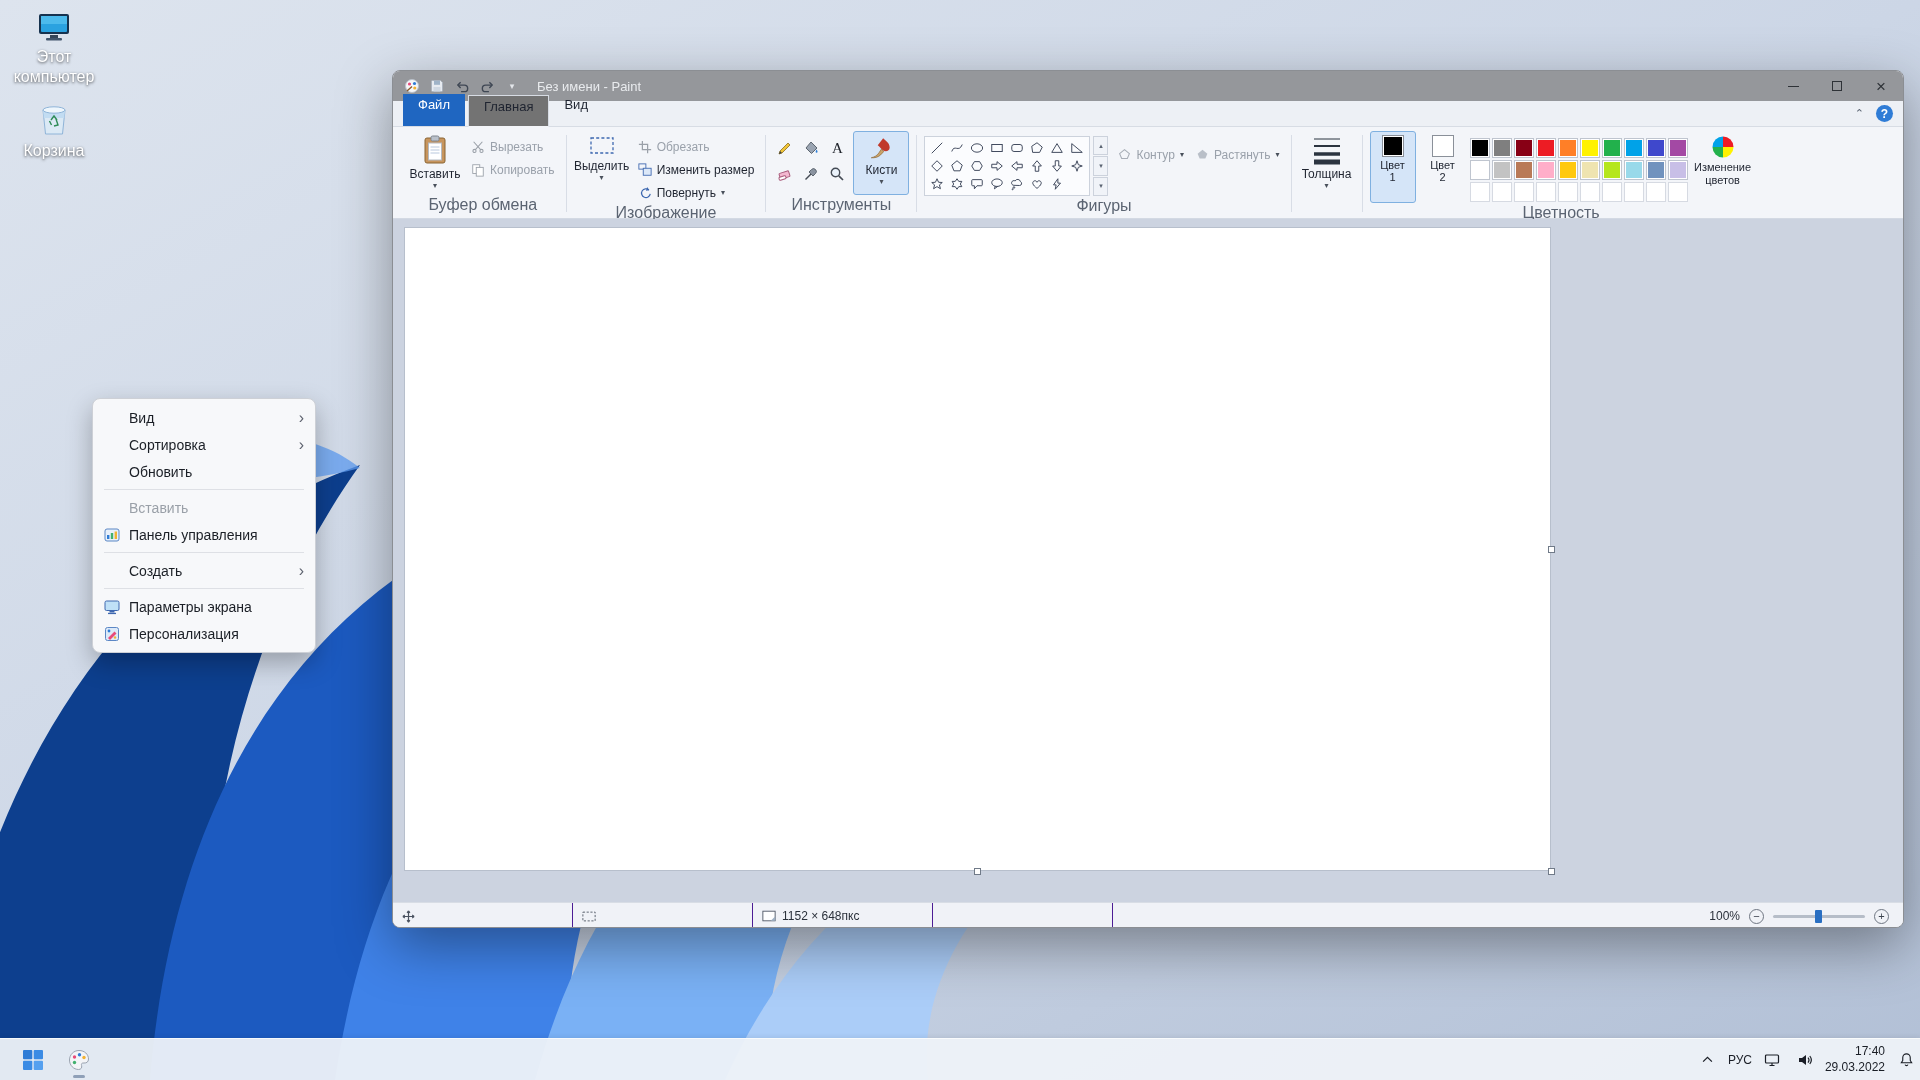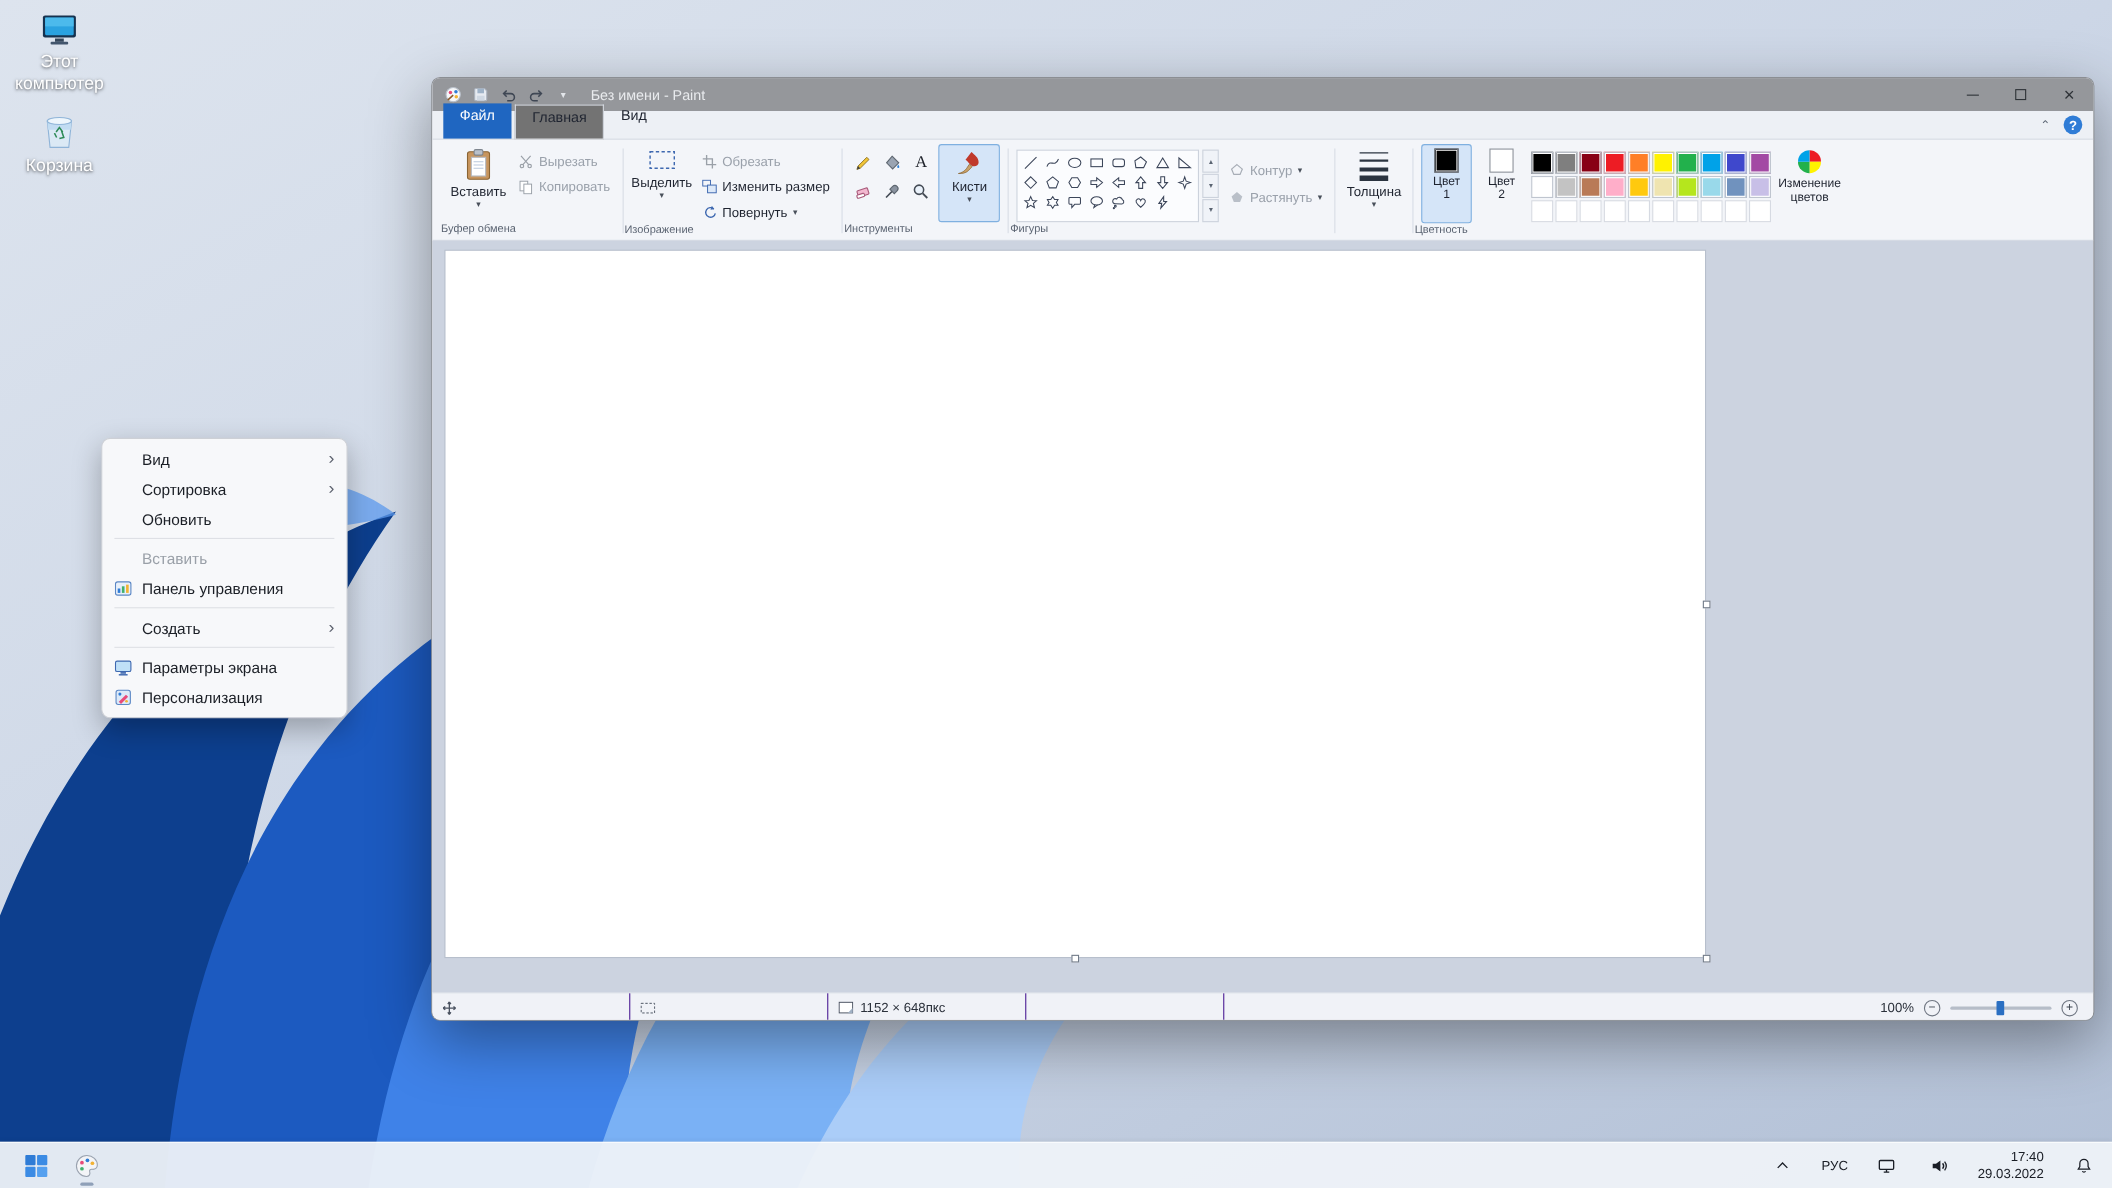--- a/index.html
+++ b/index.html
@@ -54,42 +54,42 @@
   .tab.file { background:var(--accent,#1f66c1); color:#fff; margin-right:3px; }
   .tab.active { background:#737373; border:1px solid #d7dce4; border-bottom:1px solid #f3f5f9; margin-bottom:-1px; }
   .tab-extras { position:absolute; right:10px; top:4px; display:flex; gap:12px; align-items:center; }
   .collapse-ribbon { color:#5a6472; font-size:11px; }
   .help-btn { width:17px; height:17px; border-radius:50%; background:#2f7cd6; color:#fff; font-size:12px; font-weight:bold; display:flex; align-items:center; justify-content:center; }
 
   
   .ribbon { height:92px; display:flex; align-items:stretch; padding:2px 0 0 8px; background:#f3f5f9; border-bottom:1px solid #d3d9e3; }
   .rgroup { display:flex; flex-direction:column; }
   .rgroup-content { flex:1; display:flex; gap:4px; padding:2px 6px 0 6px; }
-  .rgroup-label { text-align:left; font-size:10px; color:#5b6472; padding:1px 0 4px; white-space:nowrap; }
+  .rgroup-label { text-align:center; font-size:16px; color:#5b6472; padding:1px 0 4px; white-space:nowrap; }
   .vsep { width:1px; background:#d8dde6; margin:6px 1px; }
 
   .bigbtn { width:56px; display:flex; flex-direction:column; align-items:center; gap:2px; font-size:12px; color:#1f2430; padding-top:3px; border:1px solid transparent; border-radius:3px; text-align:center; }
   .bigbtn .dd { font-size:8px; line-height:5px; color:#49505b; }
   .bigbtn.selected { background:var(--selection-bg,#d5e5f8); border-color:var(--selection-border,#7fb0e0); }
 
   .smallcol { display:flex; flex-direction:column; gap:2px; padding-top:5px; }
   .smallbtn { display:flex; align-items:center; gap:5px; font-size:12px; color:#1f2430; height:21px; padding:0 4px; border-radius:3px; white-space:nowrap; }
   .smallbtn.disabled { color:#9aa1ab; }
   .smallbtn .dd { font-size:8px; color:#49505b; }
 
   .toolgrid { display:grid; grid-template-columns:repeat(3,24px); grid-auto-rows:24px; gap:2px; padding-top:5px; }
   .toolbtn { display:flex; align-items:center; justify-content:center; border-radius:3px; }
   .text-tool-glyph { font-family:"Liberation Serif", serif; font-size:15px; color:#20242c; }
 
   .shapes-panel { display:flex; gap:3px; padding-top:5px; }
   .shapes-box { display:grid; grid-template-columns:repeat(8,20px); grid-auto-rows:18px; background:#fbfcfe; border:1px solid #ccd2dc; padding:2px; align-content:start; }
   .shape-cell { display:flex; align-items:center; justify-content:center; }
   .shape-scroll { display:flex; flex-direction:column; width:15px; gap:1px; }
   .scroll-btn { flex:1; border:1px solid #ccd2dc; background:#f0f3f8; font-size:7px; color:#5a6472; display:flex; align-items:center; justify-content:center; }
-  .outline-col { display:flex; flex-direction:column; gap:4px; padding-top:8px; margin-left:3px; }
+  .outline-col { display:flex; flex-direction:row; gap:4px; padding-top:8px; margin-left:3px; }
 
   .swatch { width:22px; height:22px; border:1px solid #8a9099; box-shadow:inset 0 0 0 1px #fff; }
   .palette { display:grid; grid-template-columns:repeat(10,21px); grid-auto-rows:21px; gap:1px; padding-top:7px; align-content:start; }
   .pcell { width:20px; height:20px; border:1px solid #bfc5cf; box-shadow:inset 0 0 0 1px #fff; }
   .pcell.empty { background:#fff; border-color:#d6dae2; }
   .edit-colors-label { font-size:11px; line-height:1.15; }
 
   
   .canvas-area { position:relative; height:683px; background:var(--canvas-bg,#ccd3e0); overflow:hidden; }
   .paint-canvas { position:absolute; left:12px; top:9px; width:1145px; height:642px; background:#fff; box-shadow:0 0 0 1px #b7bfcc; }
@@ -101,21 +101,21 @@
   .sb-zoom { margin-left:auto; display:flex; align-items:center; gap:9px; padding-right:14px; }
   .zoom-circle { width:15px; height:15px; border-radius:50%; border:1px solid #6f7682; color:#3c434e; font-size:11px; display:flex; align-items:center; justify-content:center; }
   .slider-track { width:92px; height:3px; background:#b6bdc8; position:relative; border-radius:2px; }
   .slider-thumb { position:absolute; left:42px; top:-5px; width:7px; height:13px; background:#2a6fc2; border-radius:1px; }
 
   
   .taskbar { position:absolute; left:0; bottom:0; width:1920px; height:42px; background:var(--taskbar-bg,rgba(238,242,248,0.95)); border-top:1px solid rgba(255,255,255,.7); display:flex; align-items:center; z-index:6; box-shadow:0 -1px 5px rgba(0,0,0,.08); }
   .tb-left { display:flex; gap:8px; padding-left:14px; align-items:center; }
   .tb-btn { width:38px; height:38px; display:flex; align-items:center; justify-content:center; border-radius:6px; position:relative; }
   .tb-btn.active::after { content:""; position:absolute; bottom:1px; left:13px; width:12px; height:3px; border-radius:2px; background:#8fa0b8; }
-  .tb-right { margin-left:auto; display:flex; align-items:center; gap:22px; padding-right:12px; }
+  .tb-right { margin-left:auto; display:flex; align-items:center; gap:7px; }
   .tray-lang { font-size:12px; color:#1a1e26; }
   .clock { text-align:right; font-size:12px; line-height:1.3; color:#1a1e26; }
 </style>
 </head>
 <body>
 
 <svg id="wallpaper" viewBox="0 0 1920 1080" preserveAspectRatio="none">
   <defs>
     <linearGradient id="bgGrad" x1="0" y1="0" x2="1" y2="1">
       <stop offset="0" stop-color="#dde4ee"></stop>

